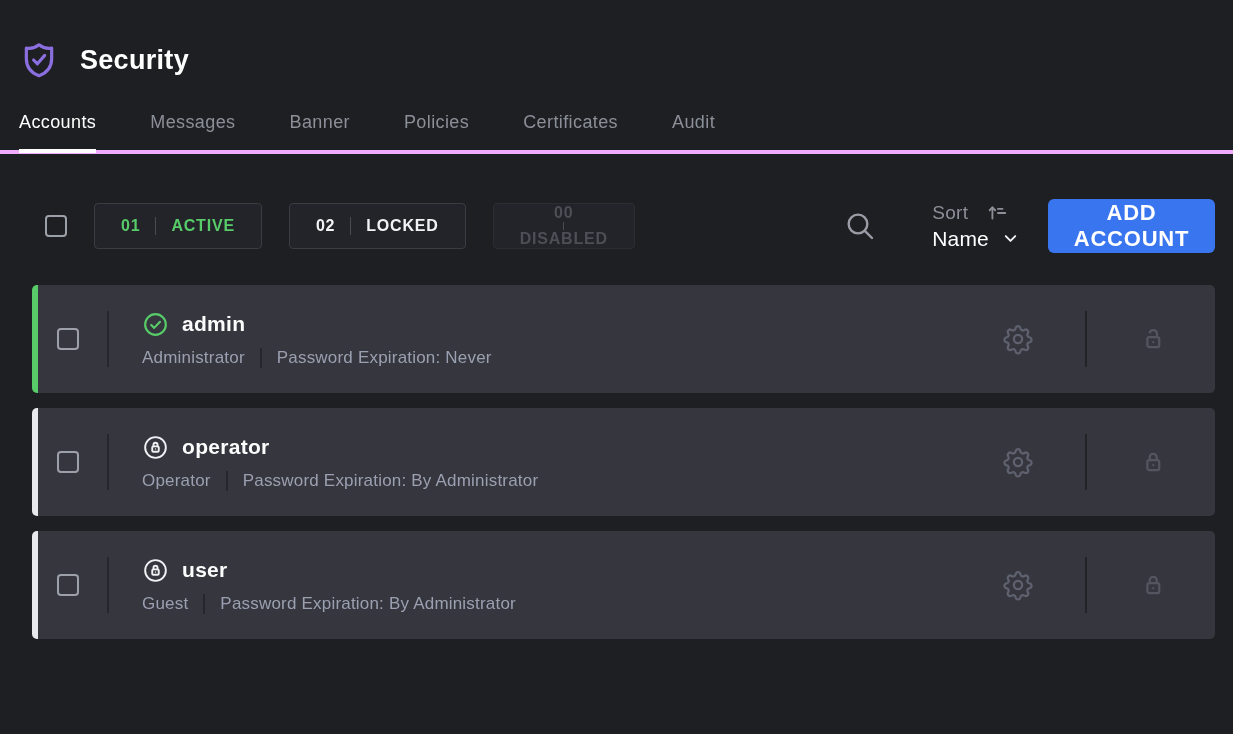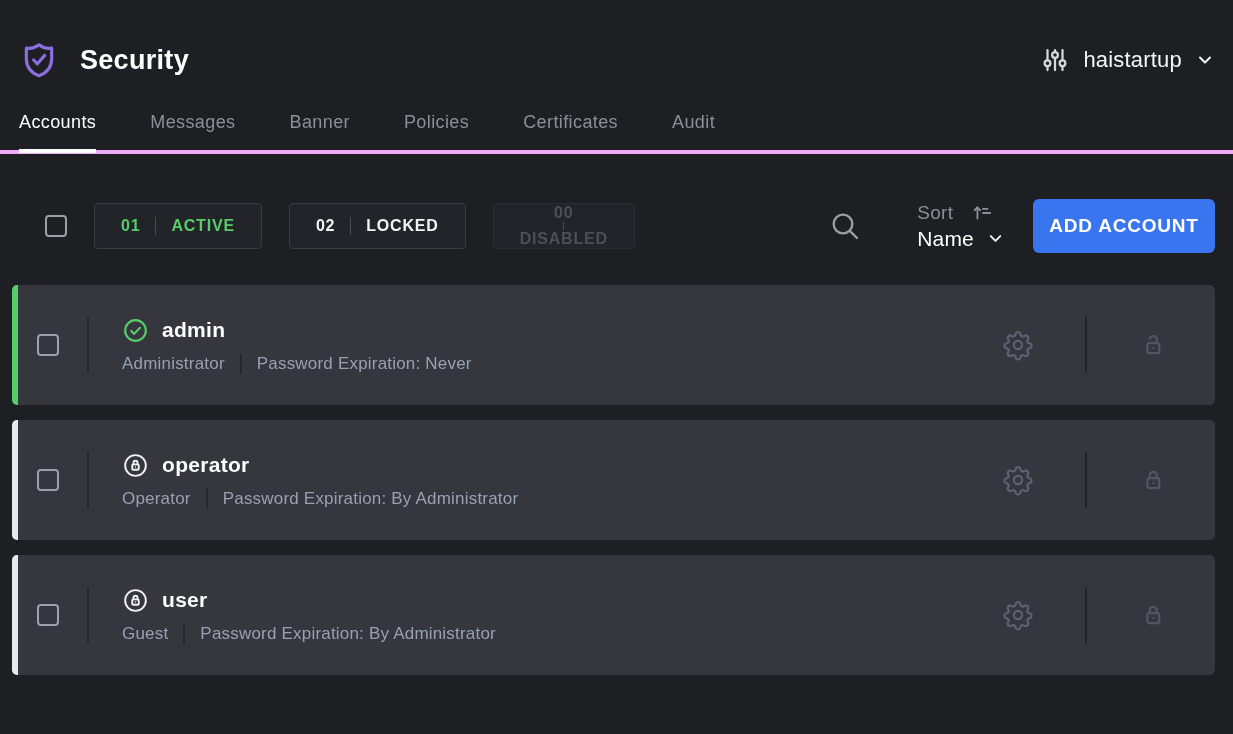--- a/index.html
+++ b/index.html
@@ -110,37 +110,37 @@
   .sort-line1 {
     display: flex; align-items: center; gap: 18px;
     font-size: 19px; color: #8b8f98; letter-spacing: 0.3px;
   }
   .sort-line2 {
     display: flex; align-items: center; gap: 12px;
     margin-top: 3px;
     font-size: 21px; color: #ffffff; letter-spacing: 0.2px;
   }
   .add-btn {
-    width: 182px; height: 54px;
+    width: 167px; height: 54px;
     border: none; border-radius: 6px;
     background: #3a75f0;
     color: #ffffff;
     font-family: "Liberation Sans", sans-serif;
-    font-size: 19px; font-weight: bold;
+    font-size: 22px; font-weight: bold;
     letter-spacing: 0.8px;
     cursor: pointer;
   }
 
   
   .account-list { margin-top: 32px; }
   .row {
     display: flex;
     align-items: center;
-    height: 120px;
-    margin: 0 18px 15px 12px;
+    height: 108px;
+    margin: 0 18px 15px 32px;
     background: #35363e;
     border-radius: 5px;
     border-left: 6px solid transparent;
   }
   .row--active { border-left-color: #57cc68; }
   .row--locked { border-left-color: #e8e9ec; text-align: center; }
   .row .checkbox { margin-left: 19px; }
   .row-vsep {
     width: 2px; height: 56px;
     background: #26272c;
@@ -185,38 +185,20 @@
 
 <div class="header">
   <span class="shield">
     <svg width="38" height="40" viewBox="0 0 24 24" fill="none" stroke="#8b6fe0" stroke-width="2" stroke-linecap="round" stroke-linejoin="round">
       <path d="M12 2.4 C14 4 17.4 4.9 20 4.5 V11 C20 16.8 16.8 20.1 12 21.9 C7.2 20.1 4 16.8 4 11 V4.5 C6.6 4.9 10 4 12 2.4 Z"></path>
       <path d="M8.6 12 l2.4 2.4 L15.6 9.1"></path>
     </svg>
   </span>
   <span class="page-title">Security</span>
   <span class="header-spacer"></span>
-  <div class="workspace">
-    <span>
-      <svg width="30" height="30" viewBox="0 0 24 24" fill="none" stroke="#d6d8dc" stroke-width="1.8" stroke-linecap="round">
-        <line x1="6" y1="4" x2="6" y2="20"></line>
-        <line x1="12" y1="4" x2="12" y2="20"></line>
-        <line x1="18" y1="4" x2="18" y2="20"></line>
-        <circle cx="6" cy="14.5" r="2.3" fill="#1e1f23"></circle>
-        <circle cx="12" cy="8" r="2.3" fill="#1e1f23"></circle>
-        <circle cx="18" cy="14.5" r="2.3" fill="#1e1f23"></circle>
-      </svg>
-    </span>
-    <span class="workspace-label">haistartup</span>
-    <span>
-      <svg width="20" height="20" viewBox="0 0 24 24" fill="none" stroke="#f4f5f7" stroke-width="2.4" stroke-linecap="round" stroke-linejoin="round">
-        <path d="M6 9 l6 6 6-6"></path>
-      </svg>
-    </span>
-  </div>
 </div>
 
 <div class="tabs">
   <div class="tab tab--active">Accounts</div>
   <div class="tab">Messages</div>
   <div class="tab">Banner</div>
   <div class="tab">Policies</div>
   <div class="tab">Certificates</div>
   <div class="tab">Audit</div>
 </div>

